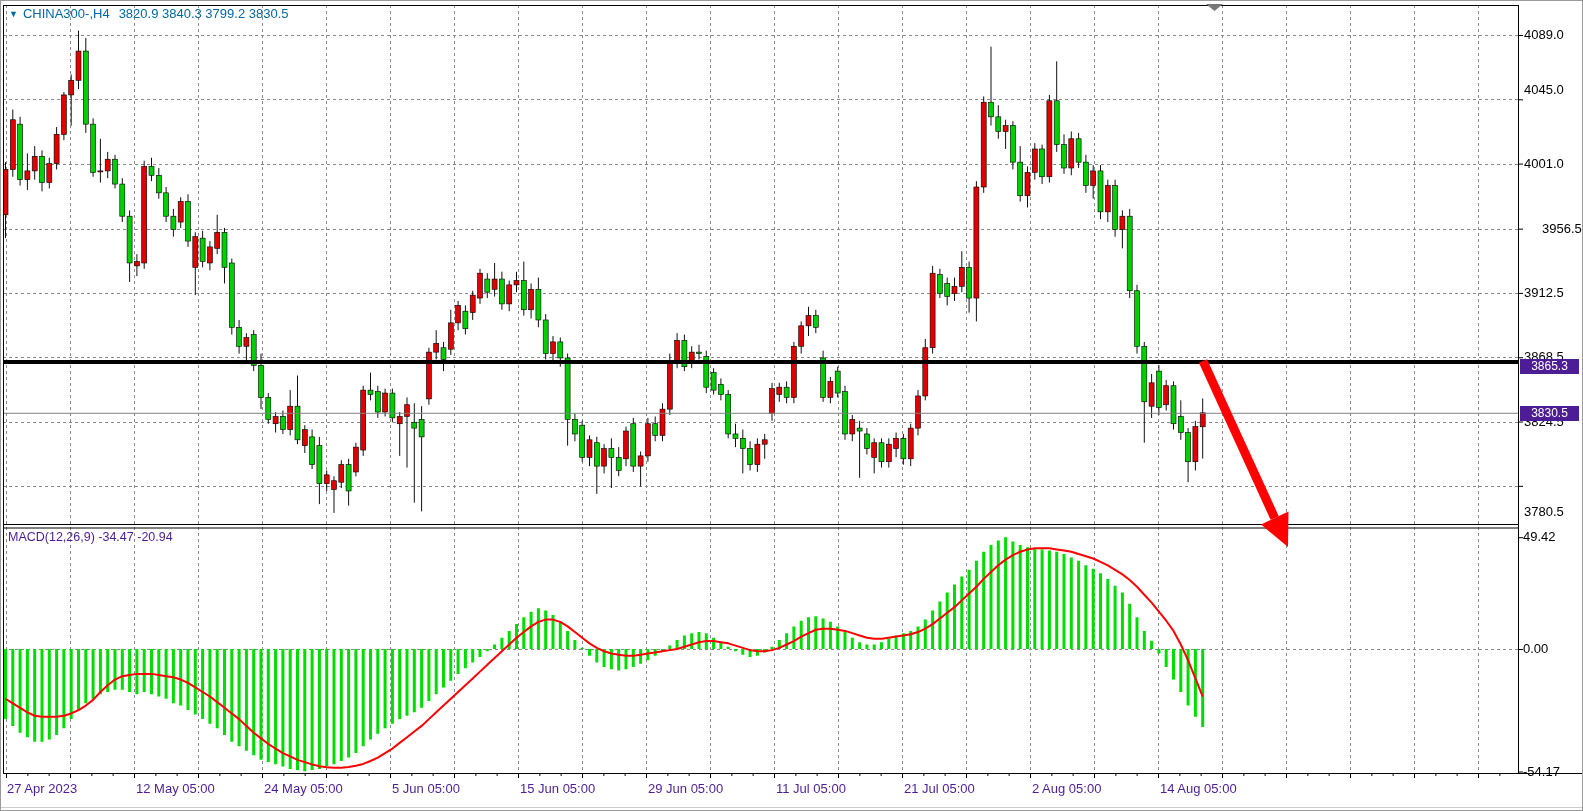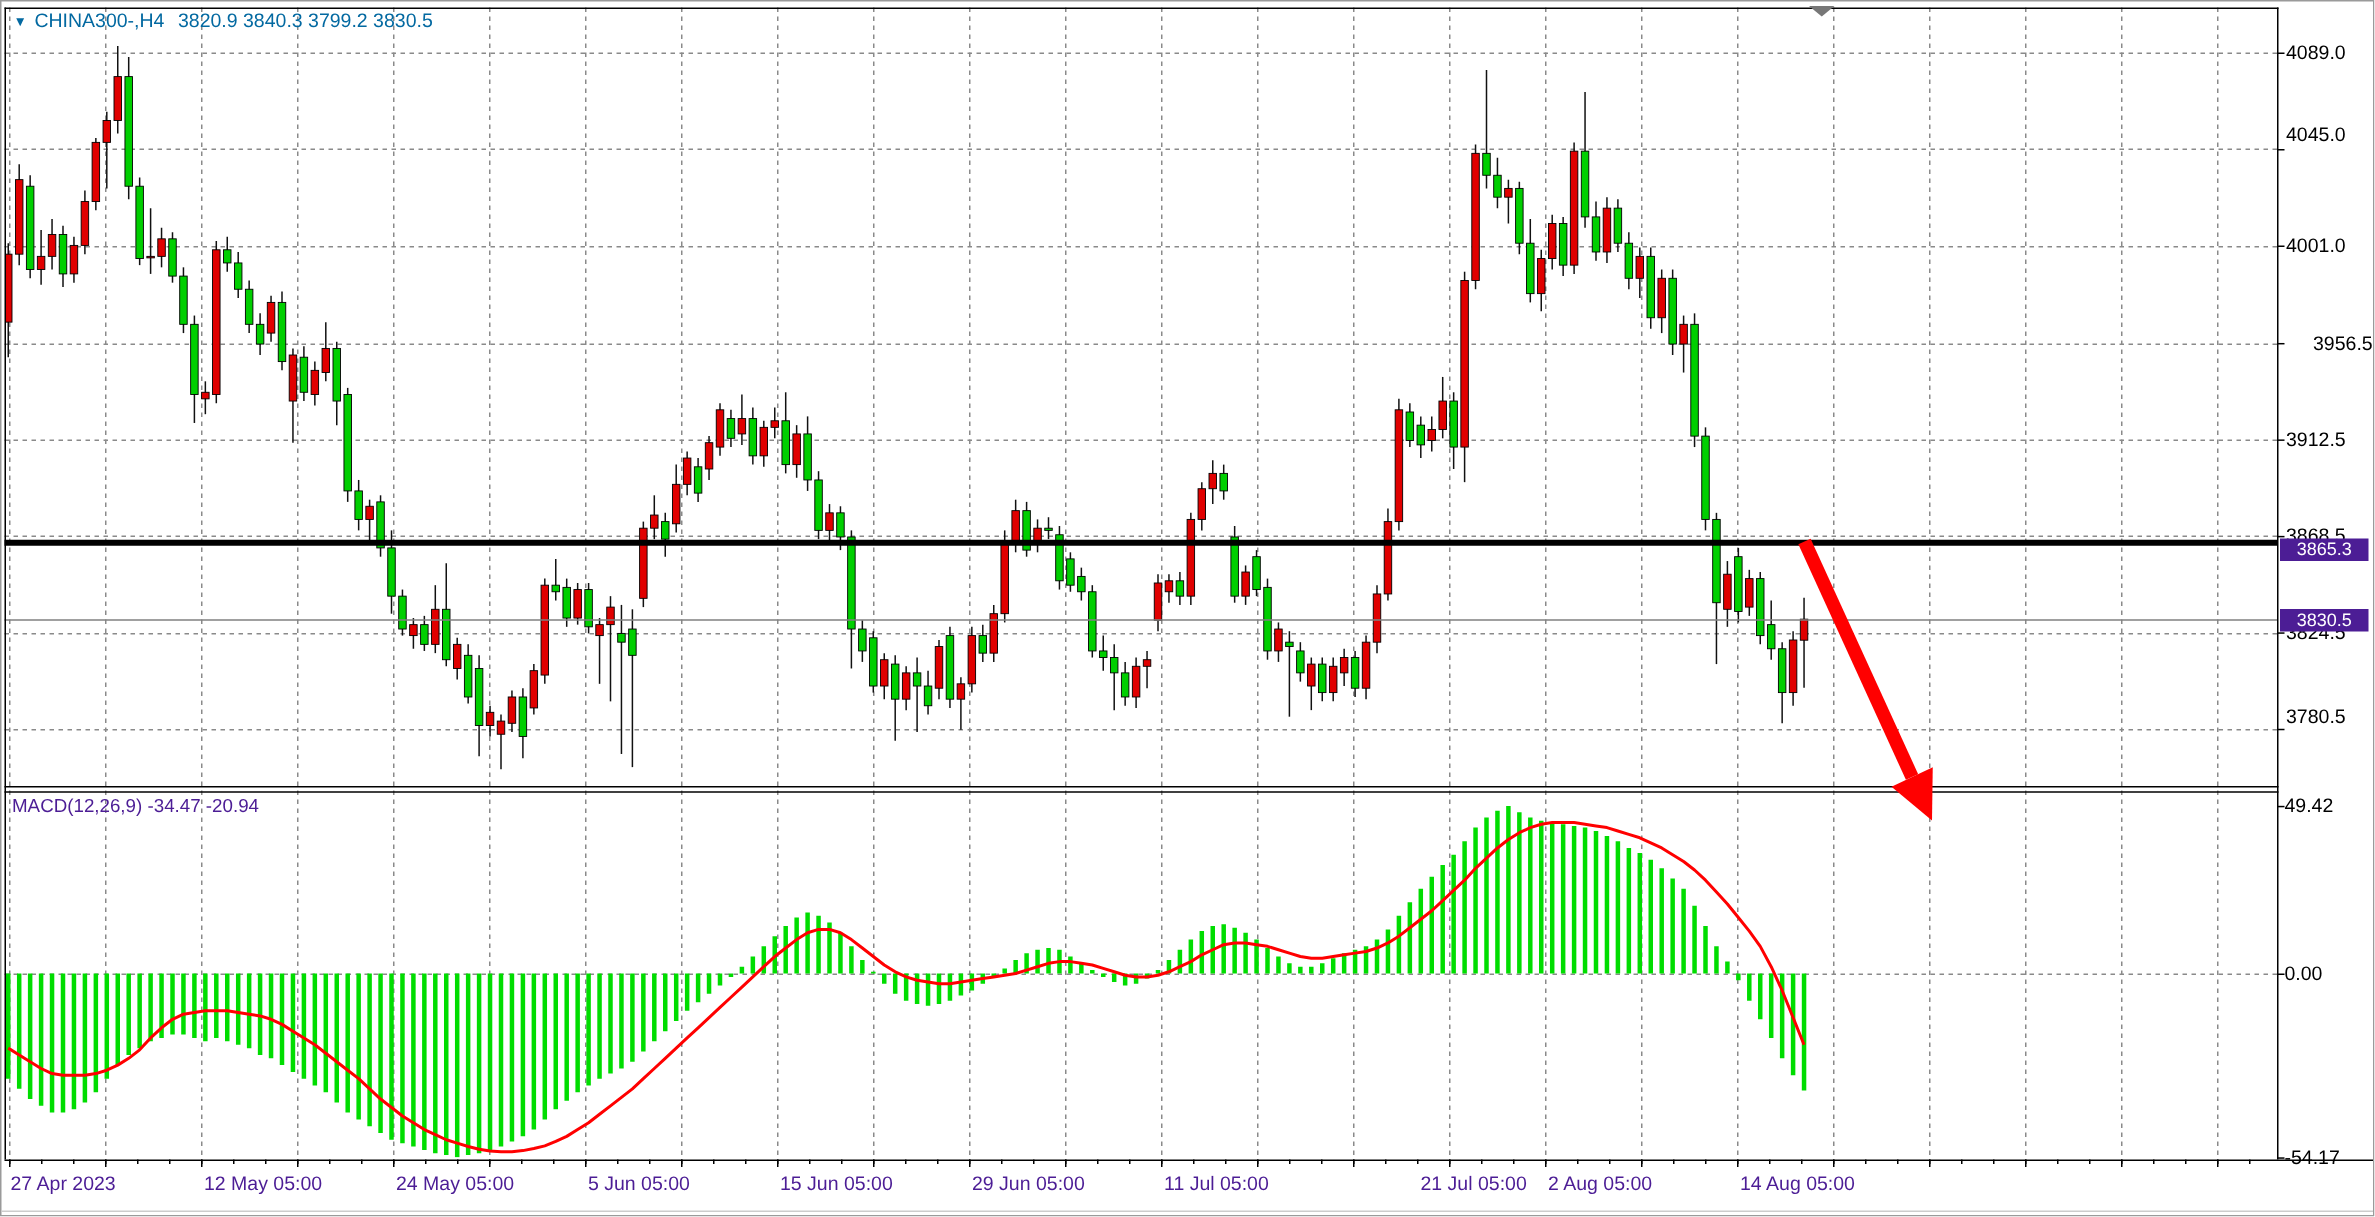--- a/index.html
+++ b/index.html
@@ -700,35 +700,35 @@
   <div class="macd-title">MACD(12,26,9) -34.47 -20.94</div>
 
   <div id="price-labels">
       <div class="axlabel" style="left: 1523px; top: 27px;">4089.0</div>
       <div class="axlabel" style="left: 1523px; top: 82px;">4045.0</div>
       <div class="axlabel" style="left: 1523px; top: 155.603px;">4001.0</div>
       <div class="axlabel" style="left: 1523px; top: 220.636px; margin-left: 18px;">3956.5</div>
       <div class="axlabel" style="left: 1523px; top: 284.937px;">3912.5</div>
       <div class="axlabel" style="left: 1523px; top: 349.239px;">3868.5</div>
       <div class="axlabel" style="left: 1523px; top: 413.54px;">3824.5</div>
-      <div class="axlabel" style="left: 1523px; top: 470px;">3780.5</div>
+      <div class="axlabel" style="left: 1523px; top: 504px;">3780.5</div>
     </div>
   <div id="macd-labels">
       <div class="axlabel" style="left: 1522px; top: 529.212px;">49.42</div>
       <div class="axlabel" style="left: 1522px; top: 641px;">0.00</div>
       <div class="axlabel" style="left: 1522px; top: 763.533px;">-54.17</div>
     </div>
   <div id="time-labels">
       <div class="timelabel" style="left: 6px;">27 Apr 2023</div>
       <div class="timelabel" style="left: 135px;">12 May 05:00</div>
       <div class="timelabel" style="left: 263px;">24 May 05:00</div>
       <div class="timelabel" style="left: 391px;">5 Jun 05:00</div>
       <div class="timelabel" style="left: 519px;">15 Jun 05:00</div>
       <div class="timelabel" style="left: 647px;">29 Jun 05:00</div>
       <div class="timelabel" style="left: 775px;">11 Jul 05:00</div>
-      <div class="timelabel" style="left: 903px; margin-left: 43px;">21 Jul 05:00</div>
+      <div class="timelabel" style="left: 903px;">21 Jul 05:00</div>
       <div class="timelabel" style="left: 1031px;">2 Aug 05:00</div>
       <div class="timelabel" style="left: 1159px;">14 Aug 05:00</div>
     </div>
 
   <div class="tag" id="level-tag" style="top: 357.915px;">3865.3</div>
   <div class="tag" id="bid-tag" style="top: 404.772px;">3830.5</div>
 </div>
 
 </body></html>

